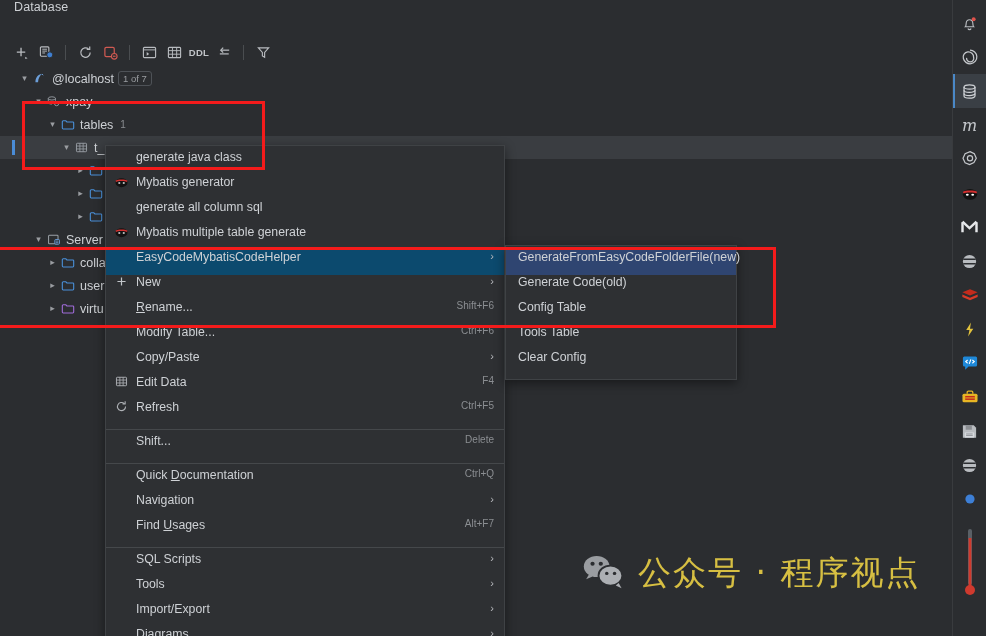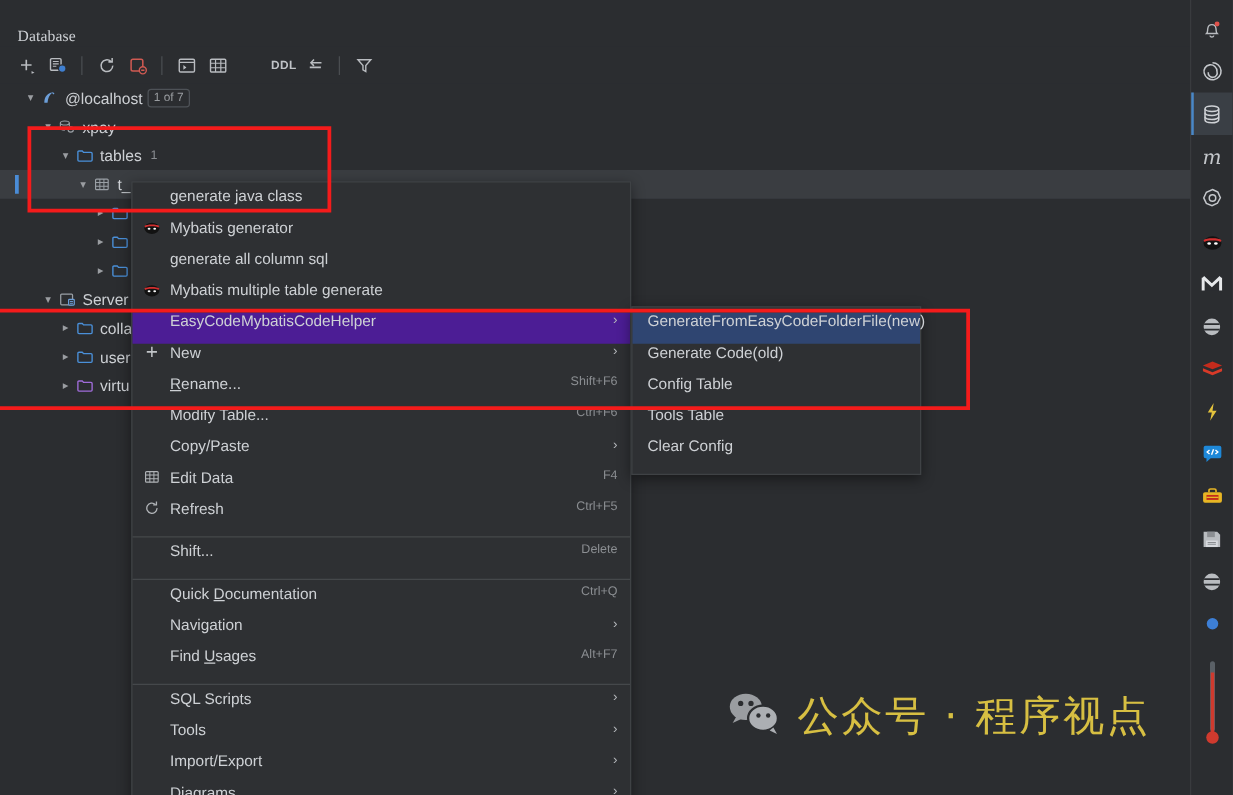--- a/index.html
+++ b/index.html
@@ -14,21 +14,21 @@
     position: relative;
     width: 986px; height: 636px;
     background: #2b2d30;
   }
 
   
   .tw-header {
     position: absolute; left: 0; top: 0;
     width: 952px; height: 37px;
     background: #2b2d30;
-    display: flex; align-items: flex-end; font-family: Liberation Serif, serif;
+    display: flex; align-items: flex-start;
   }
   .tw-title {
     color: #cdd0d4; font-size: 12.5px; padding-left: 14px;
     letter-spacing: .1px;
   }
 
   
   .toolbar {
     position: absolute; left: 0; top: 37px;
     width: 952px; height: 30px;
@@ -38,21 +38,21 @@
   }
   .tb-btn {
     width: 22px; height: 22px;
     display: flex; align-items: center; justify-content: center;
     color: #b9bcc0;
     position: relative;
   }
   .tb-sep {
     width: 1px; height: 15px; background: #4a4d50; margin: 0 5px;
   }
-  .tb-text { font-size: 9.5px; font-weight: bold; letter-spacing: .3px; color: #c0c3c7; margin-left: 28px; }
+  .tb-text { font-size: 9.5px; font-weight: bold; letter-spacing: .3px; color: #c0c3c7; }
 
   
   .tree {
     position: absolute; left: 0; top: 67px;
     width: 952px; bottom: 0;
     background: #2b2d30;
     font-size: 12.5px;
     color: #cdd0d4;
   }
   .tnode {
@@ -93,21 +93,21 @@
     padding: 4px 0;
     font-size: 12.3px;
     color: #ced1d5;
   }
   #ctxmenu { left: 105px; top: 145px; width: 400px; }
   .mi {
     height: 25px; display: flex; align-items: flex-start;
     padding: 0 10px 0 0;
     position: relative;
   }
-  .mi.hl { background: #4c1d95; }
+  .mi.hl { background: #0c4a6e; }
   .mi-ico { width: 30px; flex: 0 0 30px; display:flex; align-items:center; justify-content:center; }
   .mi-label { flex: 1 1 auto; white-space: nowrap; }
   .mi-label u { text-decoration: underline; }
   .mi-short { color: #8b8e92; font-size: 10px; margin-left: 32px; white-space: nowrap; }
   .mi-arrow { color: #b5b8bc; font-size: 11px; margin-left: 12px; }
   .msep { height: 1px; background: #45484b; margin: 4px 0; }
 
   #submenu { left: 505px; top: 245px; width: 232px; }
   #submenu .mi { padding-left: 0; height: 25px; }
   #submenu .mi .mi-label { padding-left: 12px; }

